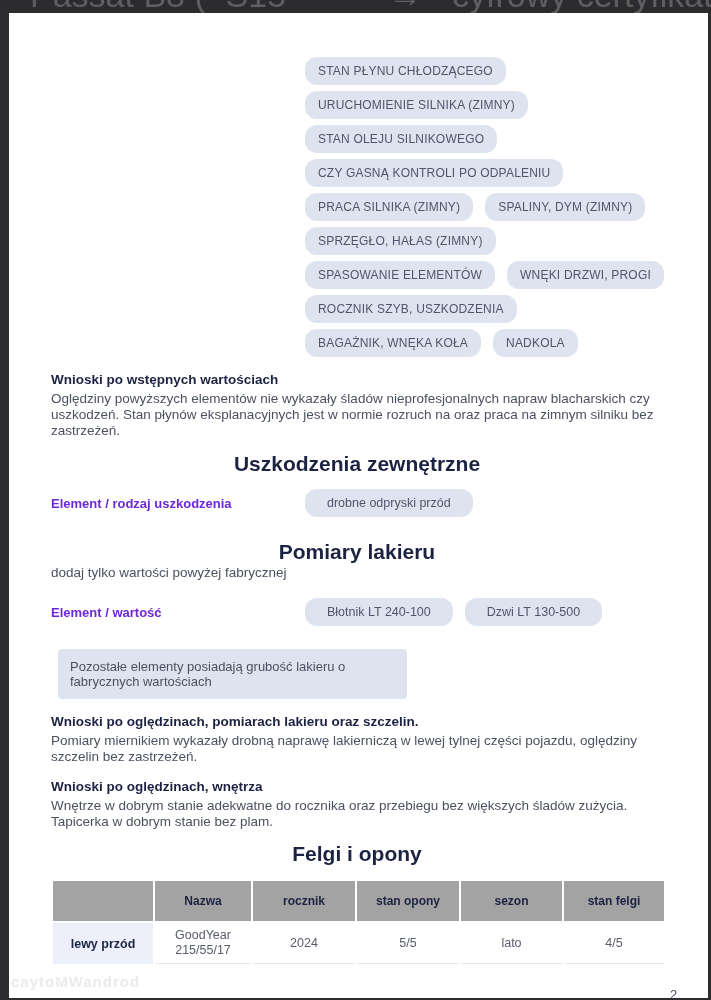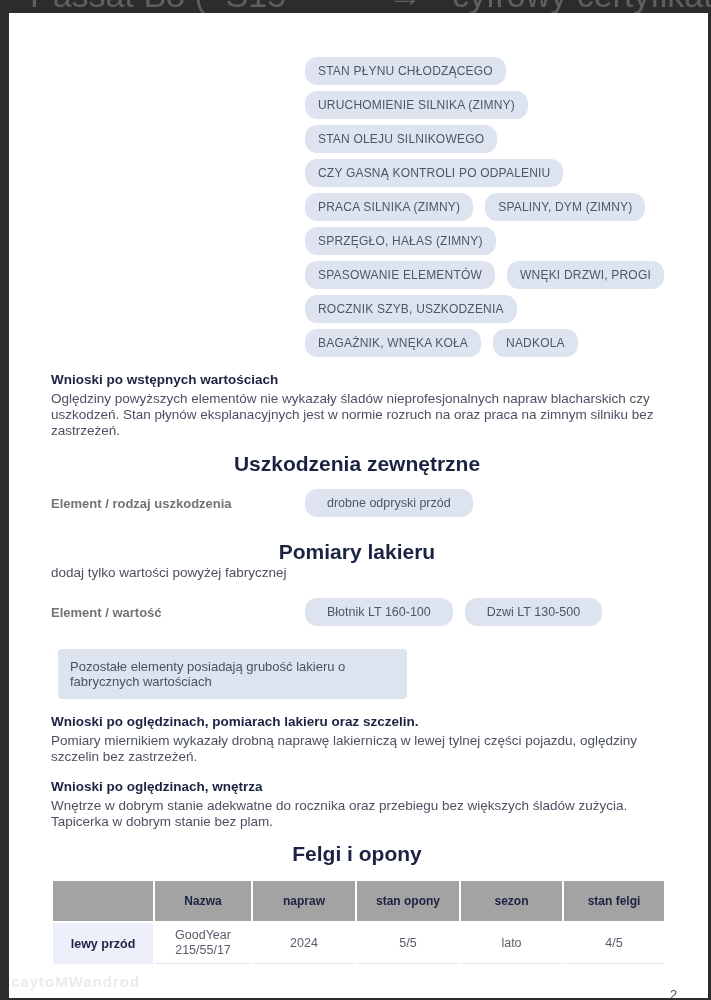--- a/index.html
+++ b/index.html
@@ -56,21 +56,21 @@
   }
   .subtitle{
     font-size:13.5px;color:#4c5161;line-height:17px;margin:0;
   }
   .mt14{margin-top:14px;} .mt13{margin-top:13px;} .mt12{margin-top:12px;}
   .mt22{margin-top:22px;} .mt17{margin-top:17px;}
   .mt11{margin-top:11px;}
   .label-row{display:flex;align-items:center;}
   .label-row .lbl{
     width:254px;flex:none;
-    font-size:13px;font-weight:bold;color:#737373;
+    font-size:13px;font-weight:bold;color:#6d28d9;
   }
   .note-box{
     margin-left:7px;margin-top:23px;
     width:349px;box-sizing:border-box;
     background:#dee3f0;border-radius:4px;
     padding:10px 12px;
     font-size:13px;color:#4c5161;line-height:15px;
   }
   
   table.tyres{
@@ -156,21 +156,21 @@
     <h2 class="h2 mt12">Uszkodzenia zewnętrzne</h2>
     <div class="label-row mt13">
       <span class="lbl">Element / rodzaj uszkodzenia</span>
       <span class="chip value">drobne odpryski przód</span>
     </div>
 
     <h2 class="h2 mt22">Pomiary lakieru</h2>
     <p class="subtitle">dodaj tylko wartości powyżej fabrycznej</p>
     <div class="label-row mt17">
       <span class="lbl">Element / wartość</span>
-      <span class="chip value" style="margin-right:12px;">Błotnik LT 160-100</span>
+      <span class="chip value" style="margin-right:12px;">Błotnik LT 240-100</span>
       <span class="chip value">Dzwi LT 130-500</span>
     </div>
     <div class="note-box">Pozostałe elementy posiadają grubość lakieru o fabrycznych wartościach</div>
 
     <h3 class="h3 mt14">Wnioski po oględzinach, pomiarach lakieru oraz szczelin.</h3>
     <p class="para">Pomiary miernikiem wykazały drobną naprawę lakierniczą w lewej tylnej części pojazdu, oględziny szczelin bez zastrzeżeń.</p>
 
     <h3 class="h3 mt13">Wnioski po oględzinach, wnętrza</h3>
     <p class="para">Wnętrze w dobrym stanie adekwatne do rocznika oraz przebiegu bez większych śladów zużycia. Tapicerka w dobrym stanie bez plam.</p>
 
@@ -182,21 +182,21 @@
           <col style="width:96px">
           <col style="width:102px">
         <col style="width:102px">
           <col style="width:101px">
           <col style="width:100px">
       </colgroup>
       <thead>
         <tr>
           <th></th>
           <th>Nazwa</th>
-          <th>napraw</th>
+          <th>rocznik</th>
           <th>stan opony</th>
           <th>sezon</th>
           <th>stan felgi</th>
         </tr>
       </thead>
       <tbody>
         <tr>
           <th>lewy przód</th>
           <td>
             <span>GoodYear</span><br>

